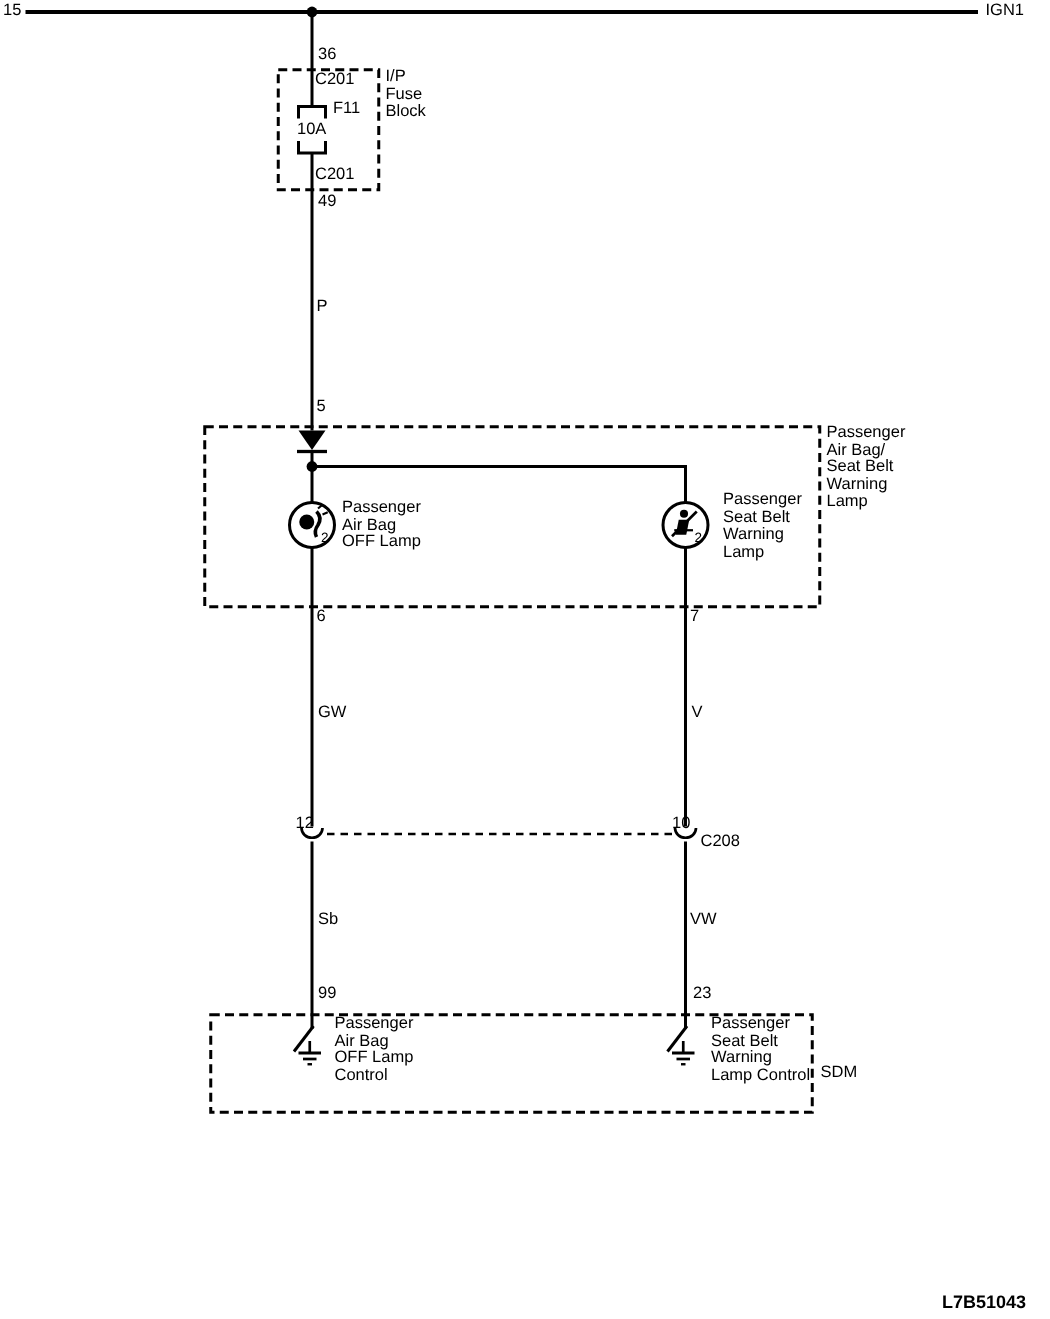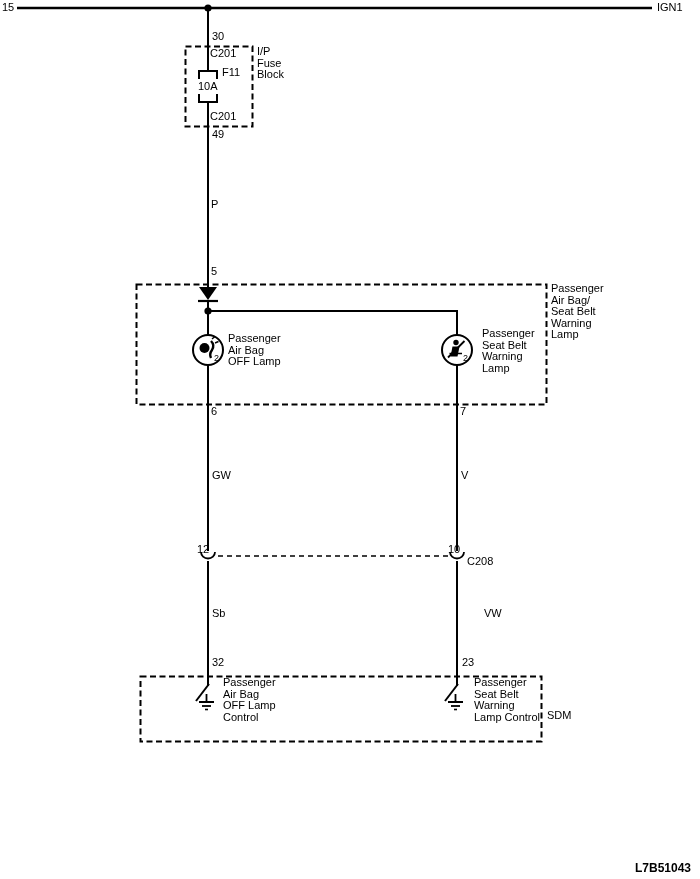--- a/index.html
+++ b/index.html
@@ -6,21 +6,21 @@
   .canvas{
     position:relative;width:700px;height:879px;background:#ffffff;
     font-family:"Liberation Sans",sans-serif;color:#000;overflow:hidden;
   }
   .canvas svg{position:absolute;left:0;top:0;}
   .lbl{
     position:absolute;font-size:11px;line-height:11.6px;
     white-space:pre-line;color:#000;letter-spacing:0px;
   }
   .small{font-size:9px;line-height:9px;}
-  .figid{font-size:12px;font-weight:bold;width:70px;text-align:center;}
+  .figid{font-size:12px;font-weight:bold;width:70px;text-align:left;}
 </style>
 </head>
 <body>
 
 <div class="canvas">
 
   <svg width="700" height="879" viewBox="0 0 700 879">
 
     <line x1="17" y1="8" x2="652" y2="8" stroke="#000" stroke-width="2.6"></line>
     <circle cx="208" cy="8" r="3.6" fill="#000"></circle>
@@ -84,21 +84,21 @@
       <line x1="455.5" y1="694" x2="455.5" y2="702" stroke="#000" stroke-width="1.8"></line>
       <line x1="448" y1="702" x2="463" y2="702" stroke="#000" stroke-width="2"></line>
       <line x1="451" y1="706" x2="460" y2="706" stroke="#000" stroke-width="1.8"></line>
       <line x1="454" y1="709.5" x2="457" y2="709.5" stroke="#000" stroke-width="1.6"></line>
     </g>
   </svg>
 
   <div class="lbl" style="left:2px;top:2px">15</div>
   <div class="lbl" style="left:657px;top:2px">IGN1</div>
 
-  <div class="lbl" style="left:212px;top:31px">30</div>
+  <div class="lbl" style="left:212px;top:31px">36</div>
   <div class="lbl" style="left:210px;top:48px">C201</div>
   <div class="lbl" style="left:222px;top:67px">F11</div>
   <div class="lbl" style="left:198px;top:81px">10A</div>
   <div class="lbl" style="left:210px;top:111px">C201</div>
   <div class="lbl" style="left:212px;top:129px">49</div>
   <div class="lbl" style="left:257px;top:46px">I/P
 Fuse
 Block</div>
 
   <div class="lbl" style="left:211px;top:199px">P</div>
@@ -123,23 +123,23 @@
   <div class="lbl" style="left:460px;top:406px">7</div>
 
   <div class="lbl" style="left:212px;top:470px">GW</div>
   <div class="lbl" style="left:461px;top:470px">V</div>
 
   <div class="lbl" style="left:197px;top:544px">12</div>
   <div class="lbl" style="left:448px;top:544px">10</div>
   <div class="lbl" style="left:467px;top:556px">C208</div>
 
   <div class="lbl" style="left:212px;top:608px">Sb</div>
-  <div class="lbl" style="left:484px;top:608px">VW</div>
+  <div class="lbl" style="left:460px;top:608px">VW</div>
 
-  <div class="lbl" style="left:212px;top:657px">32</div>
+  <div class="lbl" style="left:212px;top:657px">99</div>
   <div class="lbl" style="left:462px;top:657px">23</div>
 
   <div class="lbl" style="left:223px;top:677px">Passenger
 Air Bag
 OFF Lamp
 Control</div>
   <div class="lbl" style="left:474px;top:677px">Passenger
 Seat Belt
 Warning
 Lamp Control</div>

